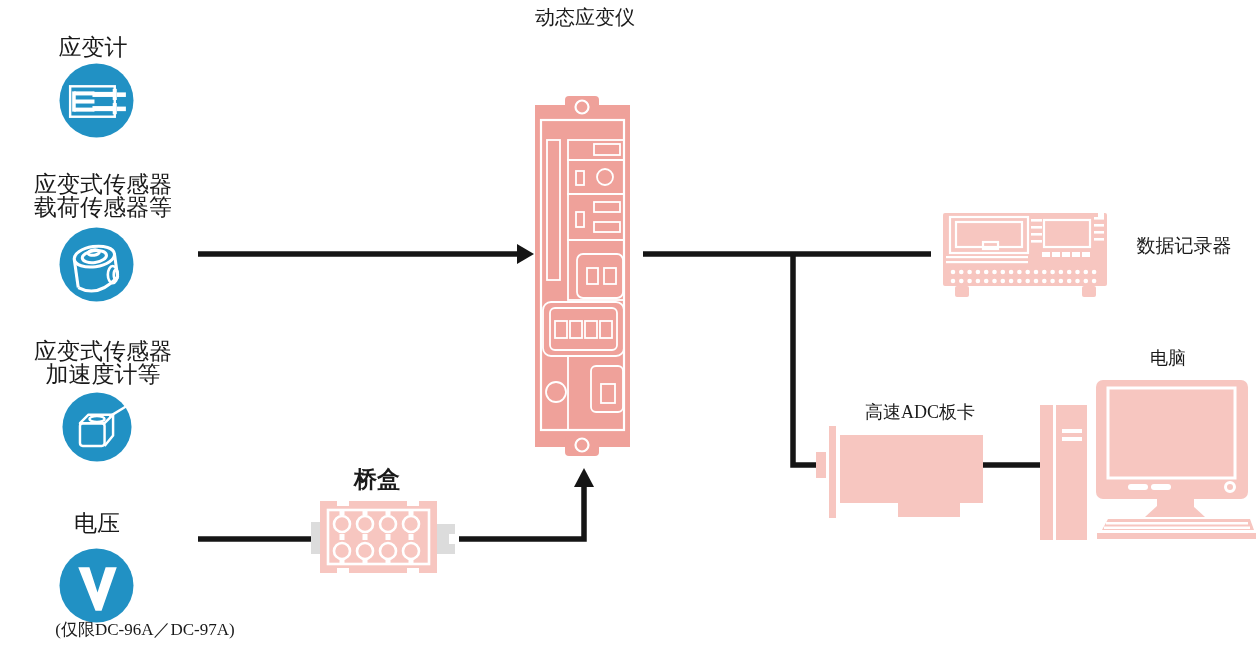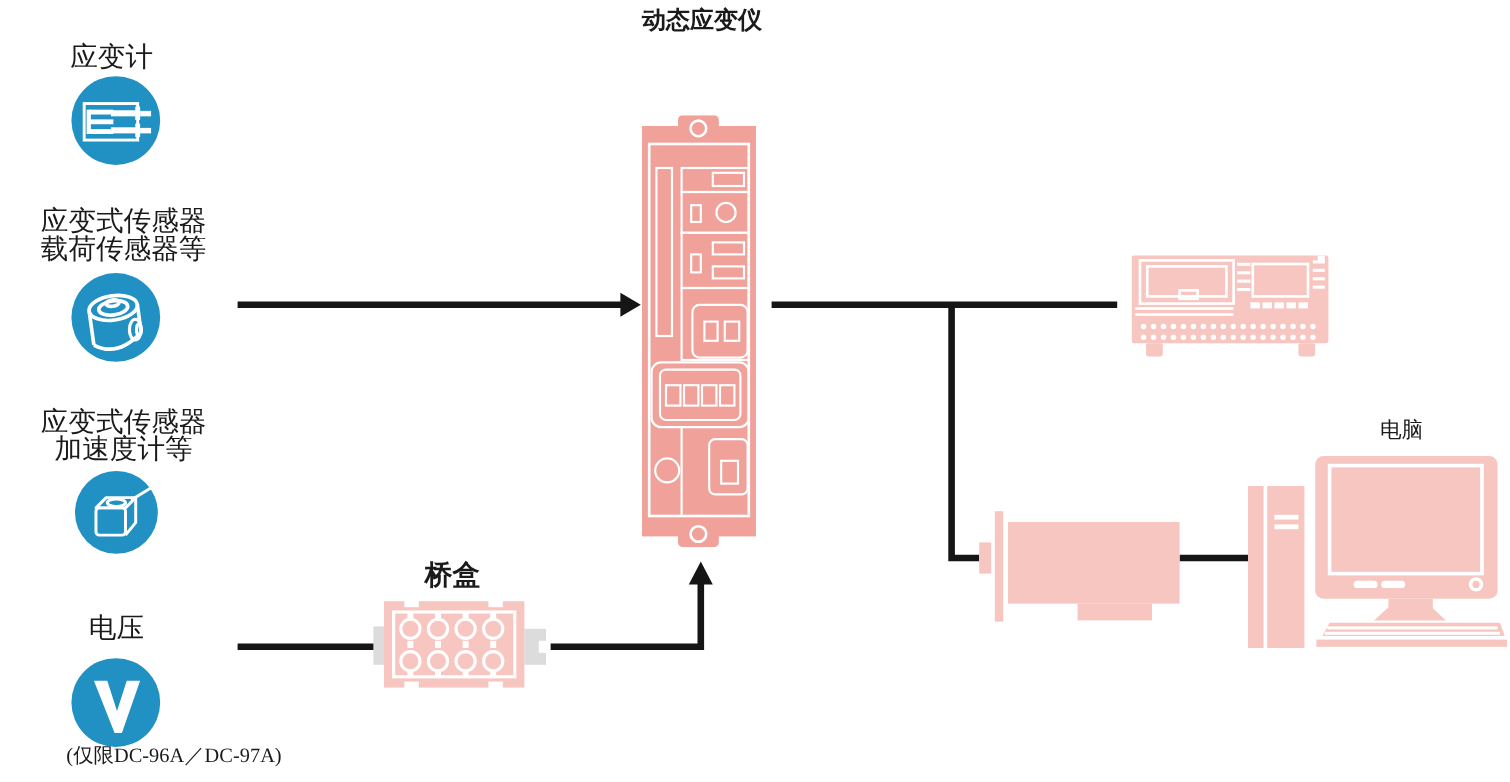--- a/index.html
+++ b/index.html
@@ -6,21 +6,21 @@
   .canvas{
     position:relative;width:1258px;height:652px;background:#fff;overflow:hidden;
     font-family:"Liberation Serif","DejaVu Serif",serif;color:#1a1a1a;
   }
   .abs{position:absolute;}
   .lbl{
     position:absolute;text-align:center;font-size:23px;line-height:23px;
     white-space:pre-line;color:#1a1a1a;
   }
   .sans{font-family:"Liberation Sans","DejaVu Sans",sans-serif;}
-  .bold{font-weight:bold;text-align:center;}
+  .bold{font-weight:normal;text-align:center;}
   .title-main{left:435px;top:6px;width:300px;font-size:20px;}
   .title-models1{left:340px;top:34px;width:490px;font-size:21px;letter-spacing:.5px;}
   .title-models2{left:435px;top:63px;width:300px;font-size:21px;letter-spacing:.5px;}
   .lbl-strain{left:38px;top:36px;width:110px;}
   .lbl-loadcell{left:23px;top:173px;width:160px;}
   .lbl-accel{left:23px;top:340px;width:160px;}
   .lbl-voltage{left:42px;top:512px;width:110px;}
   .lbl-note{left:0px;top:618px;width:206px;font-size:17px;margin-left:42px;}
   .lbl-bridge{left:322px;top:468px;width:110px;font-weight:bold;}
   .lbl-analog{left:672px;top:219px;width:145px;font-size:19px;}
@@ -51,20 +51,22 @@
 
   <div class="lbl lbl-strain">应变计</div>
   <div class="lbl lbl-loadcell">应变式传感器
 载荷传感器等</div>
   <div class="lbl lbl-accel">应变式传感器
 加速度计等</div>
   <div class="lbl lbl-voltage">电压</div>
   <div class="lbl lbl-note">(仅限DC-96A／DC-97A)</div>
 
   <div class="lbl lbl-bridge">桥盒</div>
+  <div class="lbl lbl-recorder">数据记录器</div>
+  <div class="lbl lbl-adc">高速ADC板卡</div>
   <div class="lbl lbl-pc">电脑</div>
 
   <svg class="abs" style="left:59px;top:63px" width="75" height="75" viewBox="0 0 74 74">
     <circle cx="37" cy="37" r="36.5" fill="#2191C4"></circle>
     <rect x="11" y="23" width="44" height="30" fill="none" stroke="#fff" stroke-width="2.4"></rect>
     <g fill="#fff">
       <rect x="13" y="28" width="3.5" height="20"></rect>
       <rect x="15" y="28" width="20" height="4"></rect>
       <rect x="15" y="36" width="20" height="4"></rect>
       <rect x="15" y="44" width="20" height="4"></rect>

